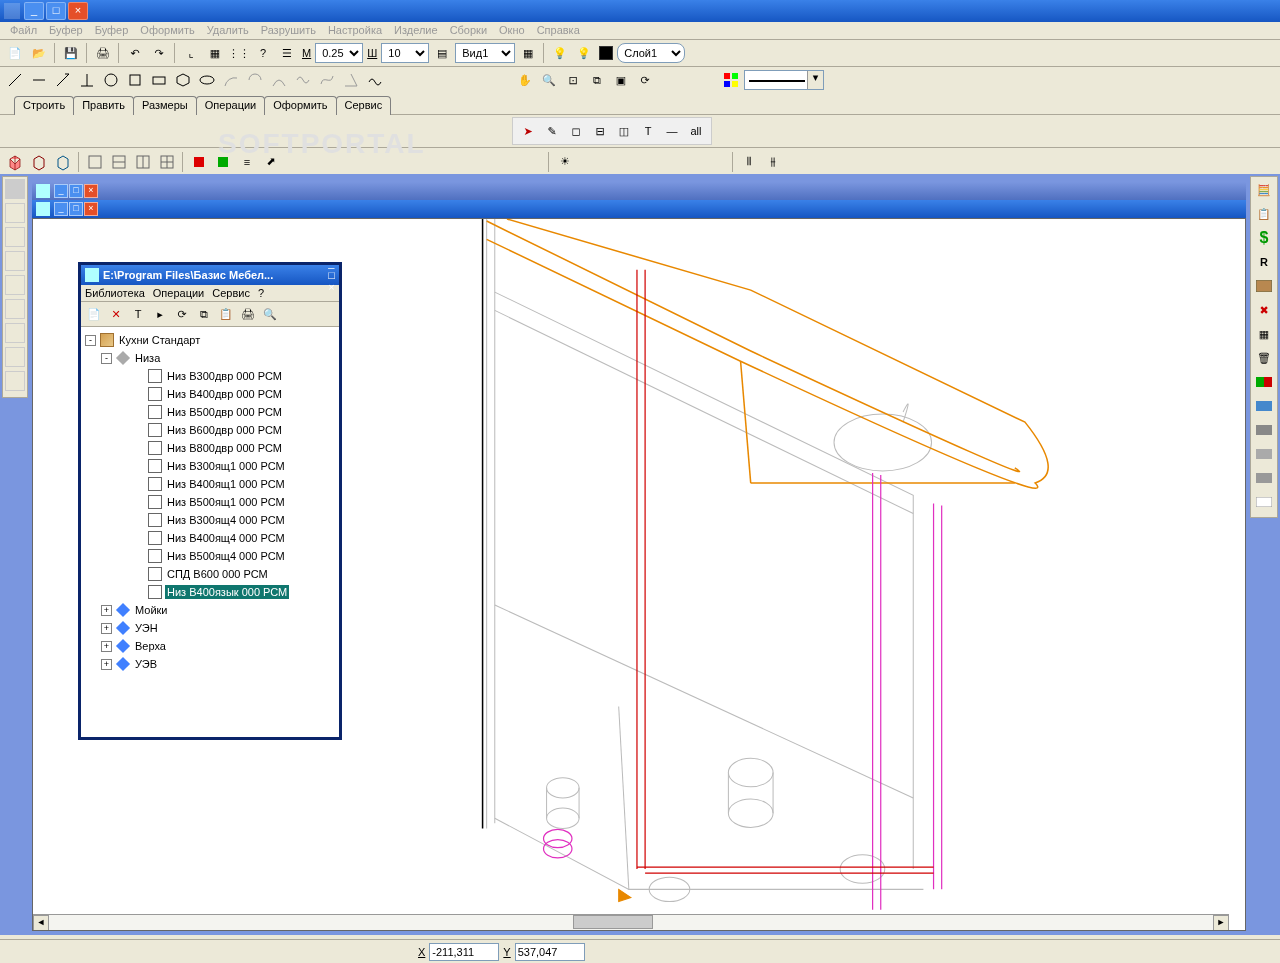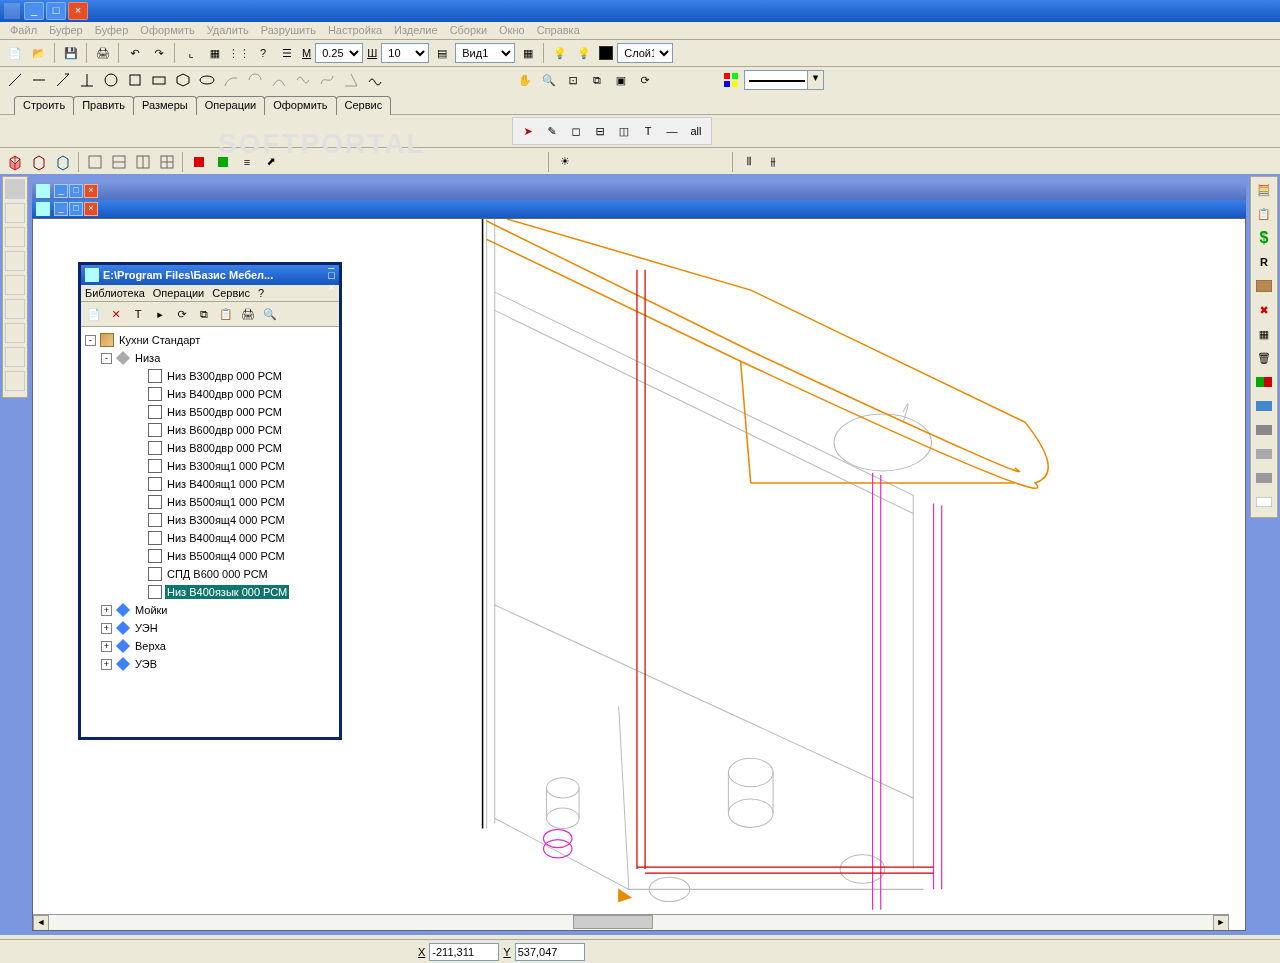--- a/index.html
+++ b/index.html
@@ -15,21 +15,21 @@
 .menubar { height: 18px; background: #ece9d8; display: flex; padding: 1px 4px; border-bottom: 1px solid #aca899; }
 .menu-item { color: #999; padding: 1px 6px; cursor: pointer; }
 
 .toolbar-row { background: #ece9d8; border-bottom: 1px solid #aca899; display: flex; align-items: center; padding: 2px 4px; gap: 2px; flex-wrap: wrap; min-height: 26px; }
 .tb-btn { width: 22px; height: 22px; border: 1px solid transparent; display: flex; align-items: center; justify-content: center; cursor: pointer; }
 .tb-sep { width: 2px; height: 20px; border-left: 1px solid #aca899; margin: 0 2px; }
 .tb-label { padding: 0 2px; }
 .tb-combo { height: 20px; border: 1px solid #7f9db9; background: #fff; padding: 0 2px; font-size: 11px; }
 .tb-combo.small { width: 48px; }
 .tb-combo.view { width: 60px; }
-.tb-combo.layer { width: 56px; }
+.tb-combo.layer { width: 68px; border-radius: 8px; }
 .color-swatch { width: 14px; height: 14px; background:#000; border:1px solid #333; display:inline-block; vertical-align:middle; margin:0 2px;}
 
 .tabs-row { background: #ece9d8; padding: 2px 4px 0 14px; display: flex; border-bottom: 1px solid #aca899; }
 .tb-tab { padding: 2px 8px 4px; border: 1px solid #808080; border-bottom: none; border-radius: 4px 4px 0 0; background: #ece9d8; margin-right: -1px; font-size: 11px; cursor: pointer; position: relative; top: 1px; }
 
 .mid-rows { display:flex; }
 .left-bar { width: 510px; }
 
 .second-tb-wrap { position:relative; }
 

